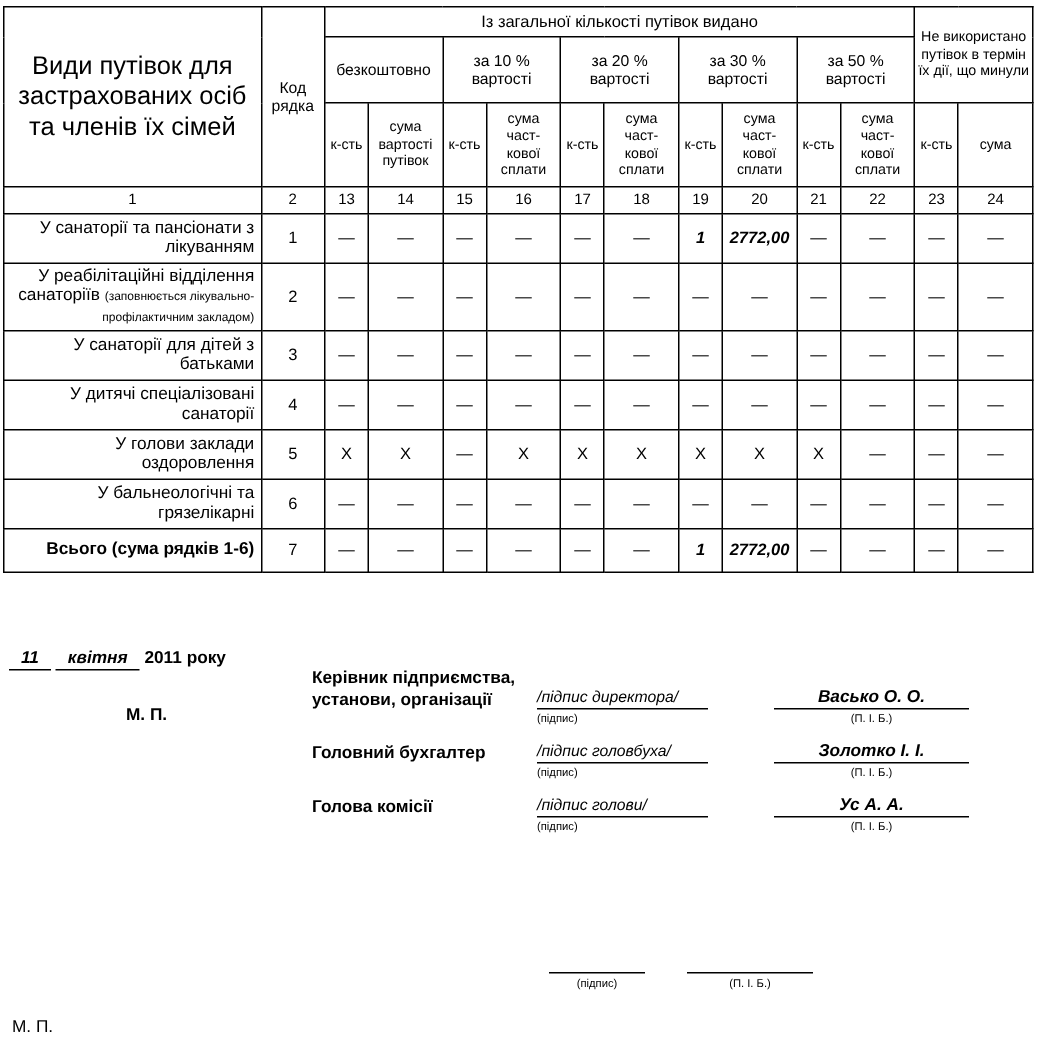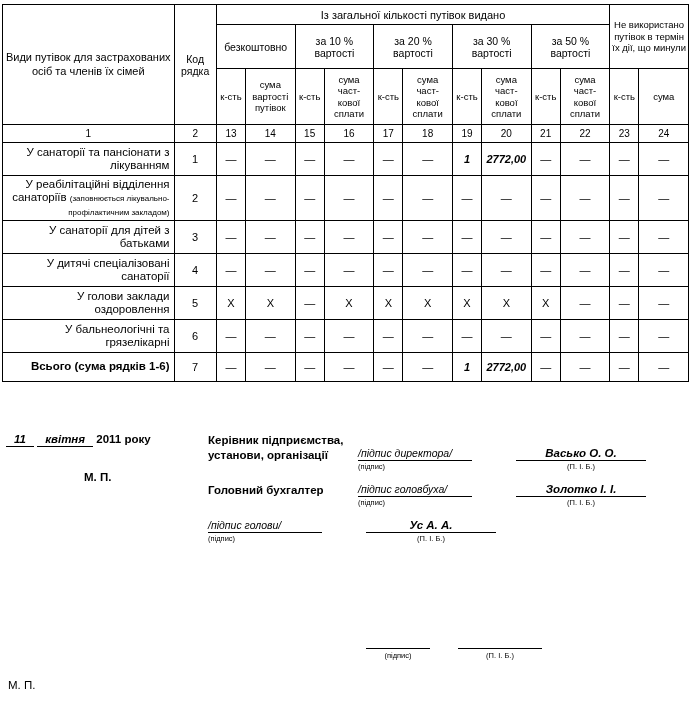--- a/index.html
+++ b/index.html
@@ -9,39 +9,39 @@
     font-family:"Liberation Sans","DejaVu Sans",sans-serif;
   }
   .doc { position:relative; width:691px; height:704px; overflow:hidden; }
 
   table.voucher { border-collapse:collapse; table-layout:fixed; width:687px; position:absolute; left:2px; top:4px; }
   .voucher th, .voucher td { border:1px solid #000; padding:1px 2px; text-align:center; vertical-align:middle; font-weight:normal; }
   .voucher .h1 th { font-size:11px; height:20px; }
   .voucher .h2 th { font-size:10.5px; height:44px; }
   .voucher .h3 th { font-size:9.5px; height:56px; line-height:1.15; }
   .voucher th.small-h { font-size:9.5px; line-height:1.2; }
-  .voucher th.types { font-size:11px; line-height:1.2; }
+  .voucher th.types { font-size:17px; line-height:1.2; }
   .voucher th.code-h { font-size:10.5px; }
   .voucher .hn td { font-size:10px; height:18px; padding:0; }
   .voucher tbody td { font-size:11px; }
   .voucher tbody td.lbl { text-align:right; padding:2px 4px; font-size:11.5px; line-height:1.15; }
   .voucher .note { font-size:8px; }
   .voucher tr.rr { height:33px; }
   .voucher tr.r2 { height:45px; }
   .voucher tr.r7 { height:29px; }
   .voucher .bold { font-weight:bold; }
   .voucher td.entry { font-weight:bold; font-style:italic; }
 
   .abs { position:absolute; }
   .date-line { left:6px; top:433px; font-size:11.5px; font-weight:bold; white-space:nowrap; }
   .date-line .fill { font-style:italic; border-bottom:1px solid #000; padding:0 8px 1px 8px; }
   .stamp-left { left:84px; top:471px; font-size:11.5px; font-weight:bold; }
 
   .signers { left:208px; top:433px; width:478px; }
-  .signer-row { display:flex; margin-bottom:12px; align-items:flex-start; }
+  .signer-row { display:flex; margin-bottom:12px; align-items:flex-start;margin-top:12px; }
   .role { width:150px; font-size:11.5px; font-weight:bold; line-height:1.3; }
   .sig-col { width:114px; text-align:left; }
   .name-col { width:130px; margin-left:44px; text-align:center; }
   .signer-row.first .sig-col, .signer-row.first .name-col { margin-top:14px; }
   .sig-text { font-size:10.5px; font-style:italic; border-bottom:1px solid #000; padding-bottom:1px; white-space:nowrap; }
   .name-text { font-size:11.5px; font-style:italic; font-weight:bold; border-bottom:1px solid #000; padding-bottom:1px; white-space:nowrap; }
   .caption { font-size:7.5px; margin-top:1px; }
 
   .accept-line { left:8px; top:592px; font-size:11.5px; }
   .resp-label { left:8px; top:637px; font-size:11.5px; font-weight:bold; }
@@ -260,20 +260,21 @@
       <div class="sig-col">
         <div class="sig-text">/підпис головбуха/</div>
         <div class="caption">(підпис)</div>
       </div>
       <div class="name-col">
         <div class="name-text">Золотко І. І.</div>
         <div class="caption">(П. І. Б.)</div>
       </div>
     </div>
     <div class="signer-row">
+      <div class="role">Голова комісії</div>
       <div class="sig-col">
         <div class="sig-text">/підпис голови/</div>
         <div class="caption">(підпис)</div>
       </div>
       <div class="name-col">
         <div class="name-text">Ус А. А.</div>
         <div class="caption">(П. І. Б.)</div>
       </div>
     </div>
   </div>

